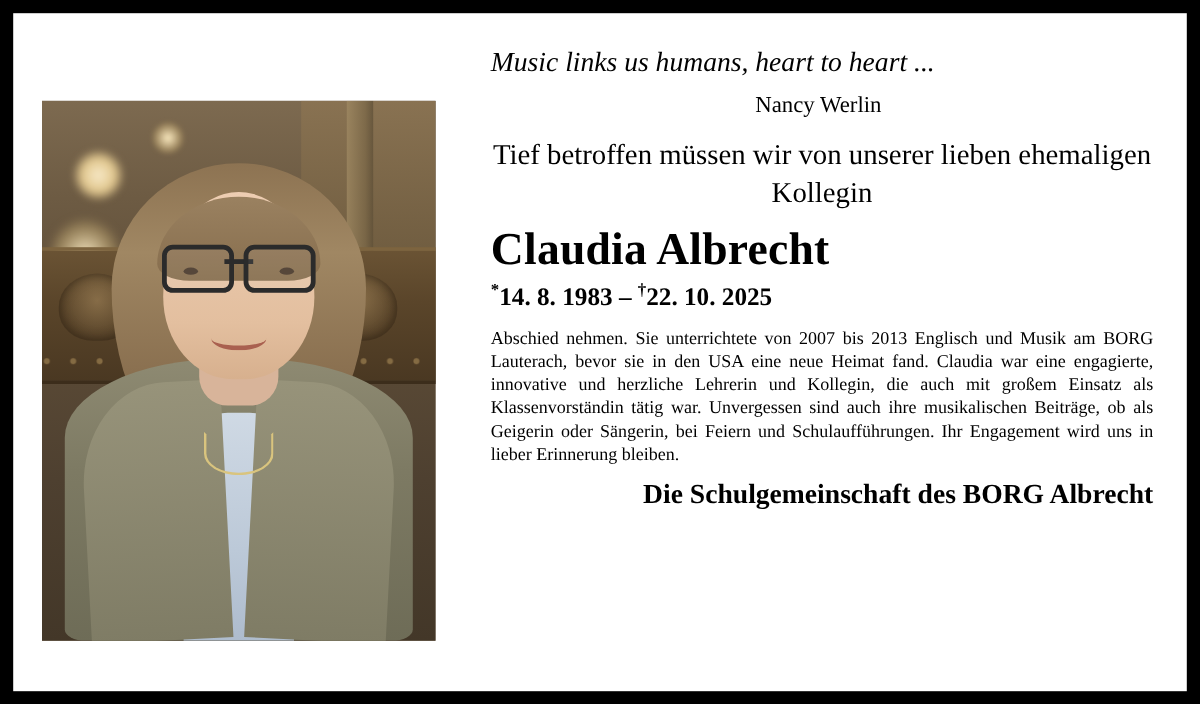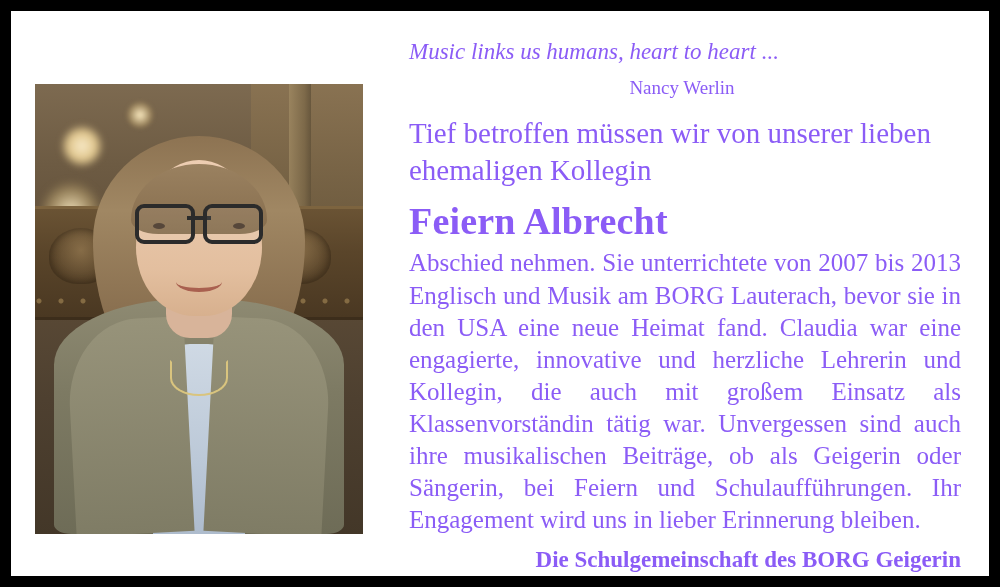--- a/index.html
+++ b/index.html
@@ -258,55 +258,56 @@
     height: 16px;
     border-bottom: 4px solid #a9604f;
     border-radius: 0 0 50% 50%;
   }
   
   .text-col {
     flex: 1 1 auto;
     padding-left: 44px;
     padding-right: 4px;
     padding-top: 8px;
-    color: #8b5cf6;
+    color: #000000;
   }
   .quote {
     font-style: italic;
     font-size: 23px;
     line-height: 1.32;
     margin: 0;
   }
   .quote-author {
     text-align: center;
     font-size: 19px;
     margin: 10px 6px 16px 0;
   }
   .intro {
-    font-size: 29px;
+    font-size: 24px;
     line-height: 1.28;
     margin: 0 0 12px 0;
+    text-align: center;
   }
   .name {
     font-size: 38px;
     line-height: 1.05;
     margin: 4px 0 6px 0;
     letter-spacing: .2px;
   }
   .dates {
     font-size: 21px;
     font-weight: bold;
     margin: 0 0 14px 0;
   }
   .dates sup {
     font-size: 14px;
     vertical-align: super;
   }
   .body-text {
-    font-size: 25px;
+    font-size: 15px;
     line-height: 1.285;
     text-align: justify;
     margin: 0 0 10px 0;
   }
   .signature {
     font-size: 23px;
     font-weight: bold;
     text-align: right;
     margin: 6px 0 0 0;
   }
@@ -354,21 +355,26 @@
   <div class="text-col">
 
     <p class="quote">
       <span>Music links us humans, heart to heart ...</span><br>
     </p>
 
     <div class="quote-author">Nancy Werlin</div>
 
     <p class="intro">Tief betroffen müssen wir von unserer lieben ehemaligen Kollegin</p>
 
-    <h1 class="name">Feiern Albrecht</h1>
-
+    <h1 class="name">Claudia Albrecht</h1>
+
+    <div class="dates">
+      <sup>*</sup><span>14. 8. 1983</span>
+      <span>–</span>
+      <sup>†</sup><span>22. 10. 2025</span>
+    </div>
 
     <p class="body-text">Abschied nehmen. Sie unterrichtete von 2007 bis 2013 Englisch und Musik am BORG Lauterach, bevor sie in den USA eine neue Heimat fand. Claudia war eine engagierte, innovative und herzliche Lehrerin und Kollegin, die auch mit großem Einsatz als Klassenvorständin tätig war. Unvergessen sind auch ihre musikalischen Beiträge, ob als Geigerin oder Sängerin, bei Feiern und Schulaufführungen. Ihr Engagement wird uns in lieber Erinnerung bleiben.</p>
 
-    <div class="signature">Die Schulgemeinschaft des BORG Geigerin</div>
+    <div class="signature">Die Schulgemeinschaft des BORG Albrecht</div>
 
   </div>
 </div>
 
 </body></html>

